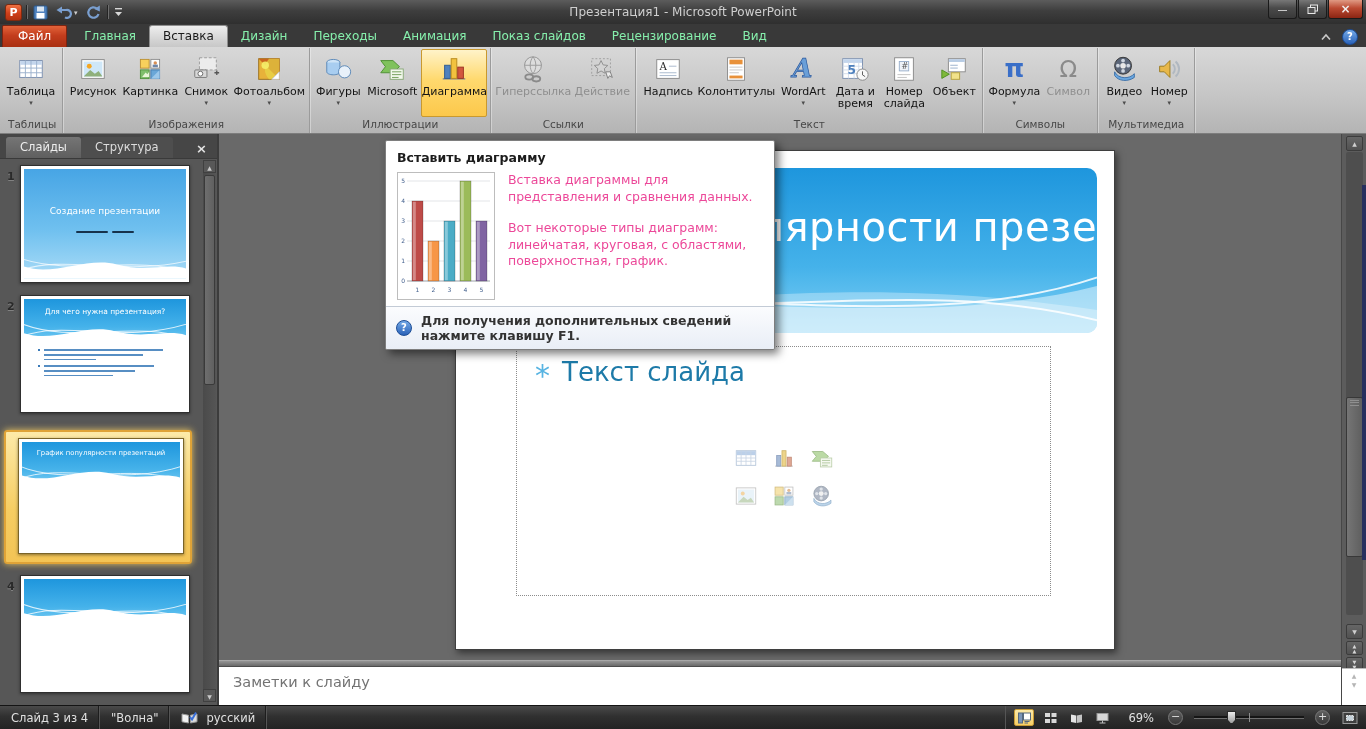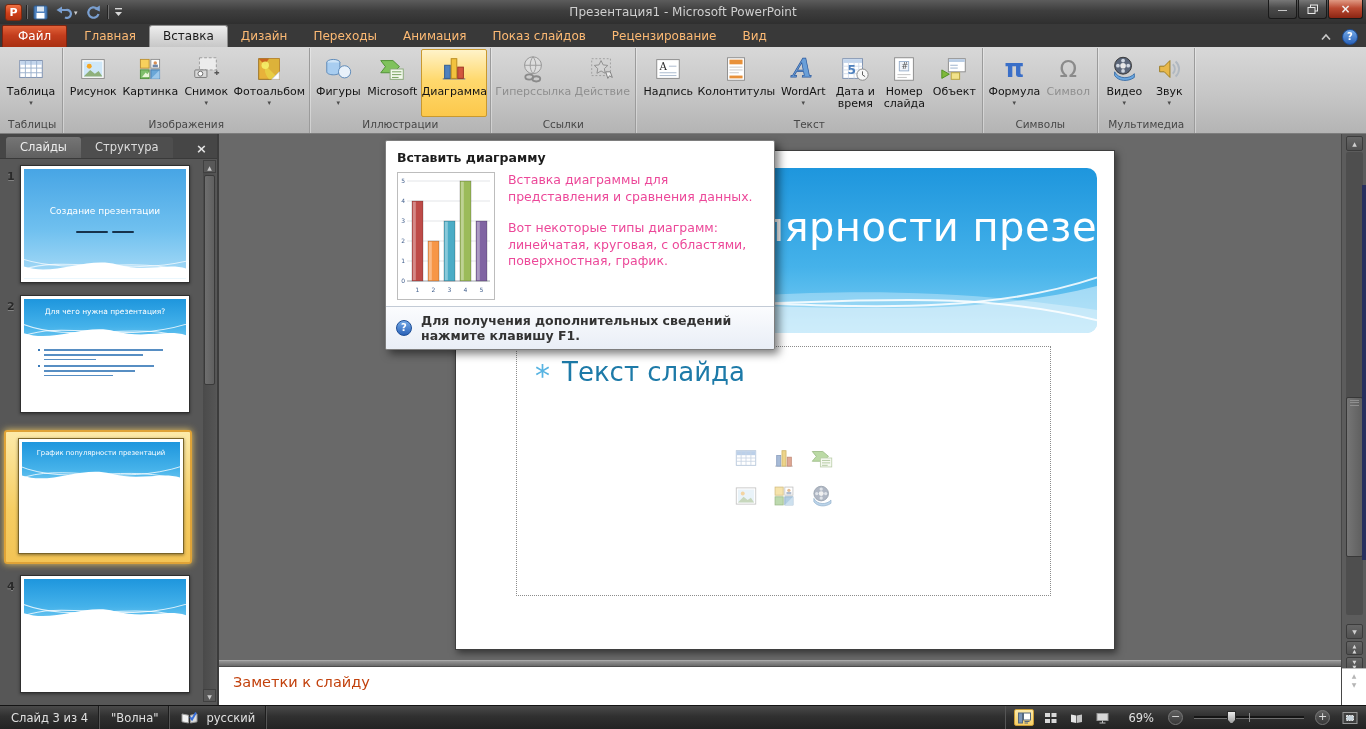--- a/index.html
+++ b/index.html
@@ -14,21 +14,21 @@
   .qbtn{display:flex;align-items:center;justify-content:center;height:18px;padding:0 2px;border-radius:2px}
   .win-title{position:absolute;left:0;right:0;text-align:center;font-size:12px;color:#cfcfcf;pointer-events:none}
   .winbtns{position:absolute;right:3px;top:0;display:flex;z-index:3}
   .winbtn{width:29px;height:19px;display:flex;align-items:center;justify-content:center;background:linear-gradient(#777,#4a4a4a 45%,#393939);border:1px solid #1a1a1a;border-top:none;border-radius:0 0 3px 3px;color:#eee;font-size:10px;margin-left:1px}
   .winbtn.close{width:35px;background:linear-gradient(#e09a84,#bb4a32 45%,#8c2513);font-size:12px;font-weight:bold}
   .ribbon-mini{position:absolute;right:8px;top:29px;display:flex;gap:10px;align-items:center;z-index:3}
   .helpbtn{width:16px;height:16px;border-radius:50%;background:linear-gradient(#74aae8,#2a62b8);border:1px solid #1d4d96;color:#fff;font-size:10px;font-weight:bold;text-align:center;line-height:14px}
 
   
   .tabrow{position:absolute;left:0;top:24px;right:0;height:23px;background:#393939;display:flex;align-items:flex-end;padding-left:2px}
-  .tab{padding:3px 13px 4px;font-size:12px;color:#fdba74;white-space:nowrap}
+  .tab{padding:3px 13px 4px;font-size:12px;color:#86efac;white-space:nowrap}
   .tab.file{background:linear-gradient(#e2633a,#c33d1d 45%,#a93012);color:#fff;border-radius:2px 2px 0 0;padding:3px 15px 4px;margin-right:4px;border:1px solid #7e2410;border-bottom:none}
   .tab.active{background:linear-gradient(#eee,#d2d2d2 70%,#c8c8c8);color:#1a1a1a;border-radius:3px 3px 0 0;border:1px solid #8e8e8e;border-bottom:none;position:relative;z-index:4}
 
   
   .ribbon{position:absolute;left:0;top:47px;right:0;height:87px;background:linear-gradient(#d8d8d8,#c6c6c6 55%,#b4b4b4);border-bottom:1px solid #7d7d7d;display:flex;padding:1px 0 0 2px}
   .group{display:flex;flex-direction:column;border-right:1px solid #9b9b9b;box-shadow:1px 0 0 rgba(255,255,255,.35)}
   .btnrow{flex:1;display:flex;align-items:stretch;padding:1px 3px 0}
   .glabel{height:16px;font-size:10.5px;color:#474747;text-align:center;line-height:14px;white-space:nowrap;padding:0 6px}
   .rbtn{display:flex;flex-direction:column;align-items:center;padding:2px 1px 0;font-size:11px;line-height:1.08;color:#141414;text-align:center;border-radius:2px}
   .rbtn .ic{height:35px;display:flex;align-items:center;justify-content:center}
@@ -71,21 +71,21 @@
   .banner svg{position:absolute;inset:0;width:100%;height:100%}
   .slide-title{position:absolute;left:0;right:0;top:36px;text-align:center;font-size:40px;color:#fff;letter-spacing:.5px;white-space:nowrap}
   .ph{position:absolute;left:60px;top:195px;width:535px;height:250px;border:1px dotted #8c8c8c;padding:10px 18px}
   .ph-line{display:flex;align-items:center;gap:12px;color:#1d7aa8;font-size:26px}
   .ph-star{color:#58b4e2;font-size:30px;line-height:20px;transform:translateY(4px)}
   .ph-icons{position:absolute;left:50%;top:96px;transform:translateX(-50%);display:grid;grid-template-columns:repeat(3,30px);grid-auto-rows:30px;gap:8px;opacity:.78}
   .ph-icons span{display:flex;align-items:center;justify-content:center}
 
   
   .splitter{position:absolute;left:219px;right:25px;top:660px;height:7px;background:linear-gradient(#959595,#6a6a6a);border-top:1px solid #a8a8a8;border-bottom:1px solid #4c4c4c}
-  .notes{position:absolute;left:219px;right:25px;top:667px;bottom:24px;background:#fff;color:#c2410c;font-size:14.5px;padding:7px 14px}
+  .notes{position:absolute;left:219px;right:25px;top:667px;bottom:24px;background:#fff;color:#737373;font-size:14.5px;padding:7px 14px}
 
   
   .rscol{position:absolute;right:0;top:134px;width:25px;bottom:24px;background:#5c5c5c;border-left:1px solid #474747}
   .vbtn{position:absolute;left:4px;width:17px;height:15px;background:linear-gradient(#666,#515151);border:1px solid #3c3c3c;color:#cfcfcf;font-size:6px;text-align:center;line-height:13px;border-radius:2px}
   .vtrack{position:absolute;left:4px;width:17px;top:18px;bottom:90px;background:#4e4e4e;border-radius:2px}
   .vthumb{position:absolute;left:4px;width:17px;top:263px;height:160px;background:linear-gradient(90deg,#757575,#5f5f5f);border:1px solid #383838;border-radius:2px}
   .vthumb i{display:block;height:1px;background:#8f8f8f;margin:1.5px 3px}
   .dblarr{position:absolute;left:4px;width:17px;height:14px;background:linear-gradient(#666,#515151);border:1px solid #3c3c3c;color:#d6d6d6;font-size:5px;line-height:5px;text-align:center;padding-top:2px;border-radius:2px}
   .navy{position:absolute;right:0;top:51px;width:4px;height:375px;background:#272f5e}
   .notes-sb{position:absolute;left:0;right:0;bottom:0;height:37px;background:#fff;border-top:1px solid #bbb;color:#b5b5b5;font-size:6px;text-align:center;line-height:9px;padding-top:2px}
@@ -442,21 +442,21 @@
         <span class="lbl">Видео</span>
         <span class="caret">▾</span>
       </div>
       <div class="rbtn" style="width:44px">
         <span class="ic">
             <svg width="30" height="30" viewBox="0 0 32 32">
               <path d="M6 13v6h5l6 6V7l-6 6z" fill="#e8b84a" stroke="#9a7a1d"></path>
               <path d="M20 11c3 2.5 3 7.5 0 10M23 8c5 4.5 5 11.5 0 16" stroke="#b0b8c0" fill="none" stroke-width="2"></path>
             </svg>
           </span>
-        <span class="lbl">Звук</span>
+        <span class="lbl">Номер</span>
         <span class="caret">▾</span>
       </div>
     </div>
     <div class="glabel">Мультимедиа</div>
   </div>
 
 </div>
 
 <div class="sidebar">
   <div class="stabs">

